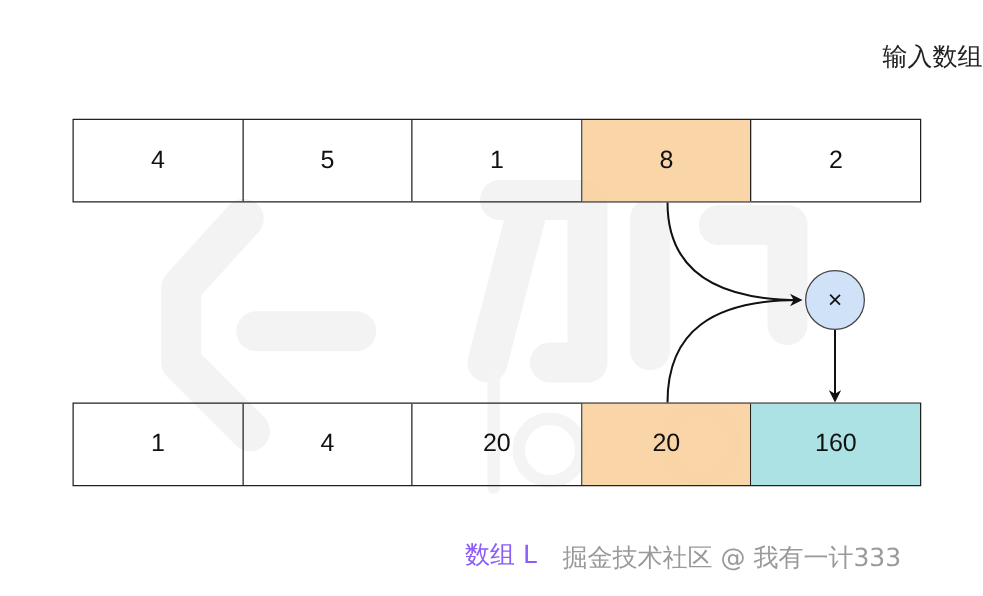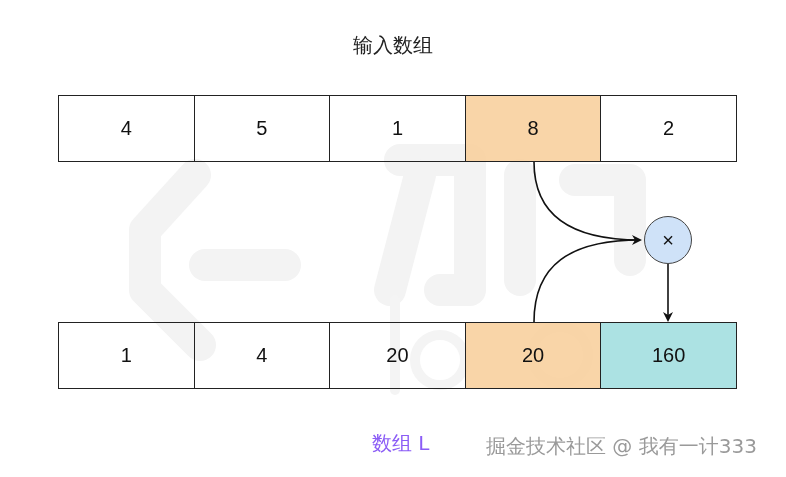--- a/index.html
+++ b/index.html
@@ -14,21 +14,21 @@
             border-right: 1.5px solid #222; box-sizing: border-box; background: transparent; }
     .cell:last-child { border-right: none; }
     .cell.hl-orange { background: rgba(248, 206, 153, 0.85); }
     .cell.hl-teal { background: rgba(168, 224, 226, 0.95); text-align: right; }
     .arrows { position: absolute; left: 0; top: 0; width: 786px; height: 477px; pointer-events: none; }
     .op-node { position: absolute; left: 644px; top: 216px; width: 48px; height: 48px; border-radius: 50%;
                background: #cfe2f8; border: 1.5px solid #444; box-sizing: border-box;
                display: flex; align-items: center; justify-content: center; font-size: 20px; color: #111; }
     .label-bottom { position: absolute; left: 372px; top: 430px; font-size: 20px; color: #8b5cf6;
                     font-family: "DejaVu Sans", sans-serif; }
-    .credit { position: absolute; left: 486px; top: 433px; font-size: 20px; color: #9a9a9a;
+    .credit { position: absolute; left: 450px; top: 433px; font-size: 20px; color: #9a9a9a;
               font-family: "DejaVu Sans", sans-serif; text-shadow: 0 0 1px #fff; }
   </style>
 </head>
 <body>
 
 <svg class="watermark" viewBox="0 0 786 477">
   <g fill="none" stroke="#f3f3f3" stroke-width="32" stroke-linecap="round" stroke-linejoin="round">
     <path d="M195 175 L145 230 L145 290 L200 345"></path>
     <path d="M205 265 L285 265"></path>
     <path d="M400 160 L470 160 L470 290 L440 290"></path>
@@ -36,21 +36,21 @@
     <path d="M520 175 L520 280"></path>
     <path d="M575 180 L630 180 L630 260"></path>
   </g>
   <g fill="none" stroke="#f4f4f4" stroke-width="10" stroke-linecap="round">
     <path d="M395 300 L395 390"></path>
     <circle cx="440" cy="360" r="25"></circle>
     <circle cx="560" cy="355" r="28"></circle>
   </g>
 </svg>
 
-<div class="title" style="top:32px;">输入数组</div>
+<div class="title" style="top:32px;text-align:right;">输入数组</div>
 
 <div class="row" style="top:95px;">
   <div class="cell">4</div>
   <div class="cell">5</div>
   <div class="cell">1</div>
   <div class="cell hl-orange">8</div>
   <div class="cell">2</div>
 </div>
 
 <svg class="arrows" viewBox="0 0 786 477">

